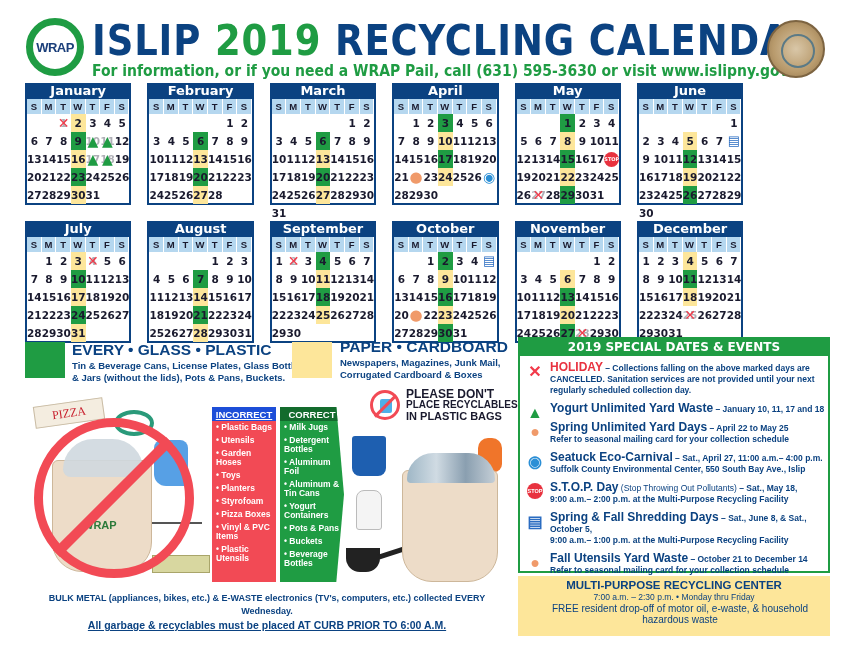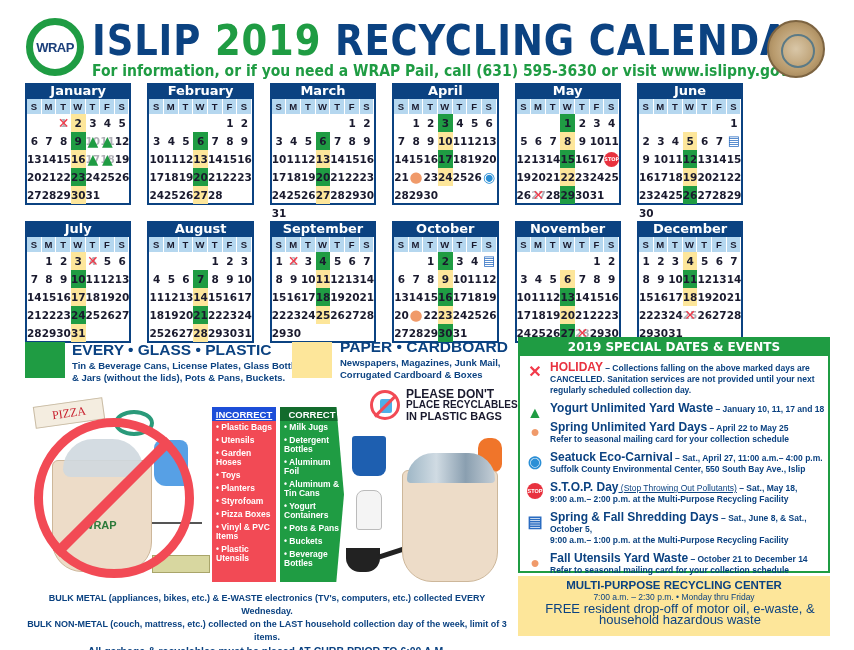--- a/index.html
+++ b/index.html
@@ -62,21 +62,21 @@
   .events { position: absolute; left: 518px; top: 337px; width: 312px; height: 236px; border: 2px solid #1f9c43; }
   .events-head { background: #1f9c43; color: #fff; font-weight: 900; font-size: 12px; text-align: center; height: 17px; line-height: 17px; font-family: "DejaVu Sans", sans-serif; }
   .event { position: relative; padding-left: 30px; color: #0b4281; font-size: 8.5px; font-weight: bold; line-height: 11px; margin-top: 7px; }
   .event .ev-icon { position: absolute; left: 6px; top: 0; width: 18px; height: 18px; display: flex; align-items: center; justify-content: center; font-size: 16px; font-weight: 900; }
   .event b { font-weight: 900; font-size: 12px; }
   .ev-holiday-name { color: #e8323f; }
   .center-box { position: absolute; left: 518px; top: 576px; width: 312px; height: 60px; background: #fde69a; text-align: center; color: #0b4281; }
   .center-box .c1 { font-weight: 900; font-size: 11.5px; line-height: 13px; margin-top: 3px; }
   .center-box .c2 { font-weight: 900; font-size: 12.5px; line-height: 14px; }
   .center-box .c3 { font-size: 8.5px; line-height: 11px; }
-  .center-box .c4 { font-size: 13px; line-height: 11px; padding-left: 12px; }
+  .center-box .c4 { font-size: 10px; line-height: 11px; padding-left: 12px; }
 </style>
 </head>
 <body>
 
 <div class="header">
   <div class="logo">
     <span>WRAP</span>
   </div>
   <div class="title">
     <span>ISLIP </span><span class="yr">2019</span><span> RECYCLING CALENDAR</span>
@@ -737,21 +737,20 @@
   <div style="position:absolute; left:346px; top:548px; width:34px; height:24px; background:#222; border-radius:0 0 14px 14px;"></div>
   <div style="position:absolute; left:378px; top:550px; width:30px; height:5px; background:#222; transform:rotate(-18deg);"></div>
   <div style="position:absolute; left:478px; top:438px; width:24px; height:34px; background:#f0752a; border-radius:10px 10px 8px 8px;"></div>
   <div class="bin" style="left:402px; top:470px; width:96px; height:112px;">
     <div style="position:absolute; left:4px; top:-18px; width:88px; height:30px; background:linear-gradient(90deg,#9fb7c6,#d0dbe3,#8a9fb0,#c4ced6); border-radius:40px 40px 6px 6px;"></div>
   </div>
 </div>
 
 <div class="footer-notes">
   <div>BULK METAL (appliances, bikes, etc.)  &amp;  E-WASTE electronics (TV's, computers, etc.)  collected EVERY Wednesday.</div>
-  <div>BULK NON-METAL (couch, mattress, etc.) collected on the LAST household collection day of the week, limit of 3 items.</div>
   <div class="curb">All garbage &amp; recyclables must be placed AT CURB PRIOR TO 6:00 A.M.</div>
 </div>
 
 <div class="events">
   <div class="events-head">2019 SPECIAL DATES &amp; EVENTS</div>
 
   <div class="event" style="margin-top:6px;">
     <span class="ev-icon" style="color:#f23a4a;">✕</span>
     <b class="ev-holiday-name">HOLIDAY</b><span> – Collections falling on the above marked days are CANCELLED.  Sanitation services are not provided until your next regularly scheduled collection day.</span>
   </div>
@@ -770,21 +769,21 @@
   <div class="event">
     <span class="ev-icon" style="color:#2b8fd6;">◉</span>
     <b>Seatuck Eco-Carnival</b><span> – Sat., April 27, 11:00 a.m.– 4:00 p.m.</span>
     <div>Suffolk County Environmental Center, 550 South Bay Ave., Islip</div>
   </div>
 
   <div class="event">
     <span class="ev-icon">
         <span style="display:block;width:16px;height:16px;border-radius:50%;background:#e8323f;color:#fff;font-size:5.5px;line-height:16px;text-align:center;">STOP</span>
       </span>
-    <b>S.T.O.P. Day</b><span style="font-weight:normal;text-decoration:underline;"> (Stop Throwing Out Pollutants)</span><span> – Sat., May 18,</span>
+    <b>S.T.O.P. Day</b><span style="font-weight:normal;"> (Stop Throwing Out Pollutants)</span><span> – Sat., May 18,</span>
     <div>9:00 a.m.– 2:00 p.m. at the Multi-Purpose Recycling Facility</div>
   </div>
 
   <div class="event">
     <span class="ev-icon" style="color:#2a6cc1;">▤</span>
     <b>Spring &amp; Fall Shredding Days</b><span> – Sat., June 8, &amp; Sat., October 5,</span>
     <div>9:00 a.m.– 1:00 p.m. at the Multi-Purpose Recycling Facility</div>
   </div>
 
   <div class="event">

